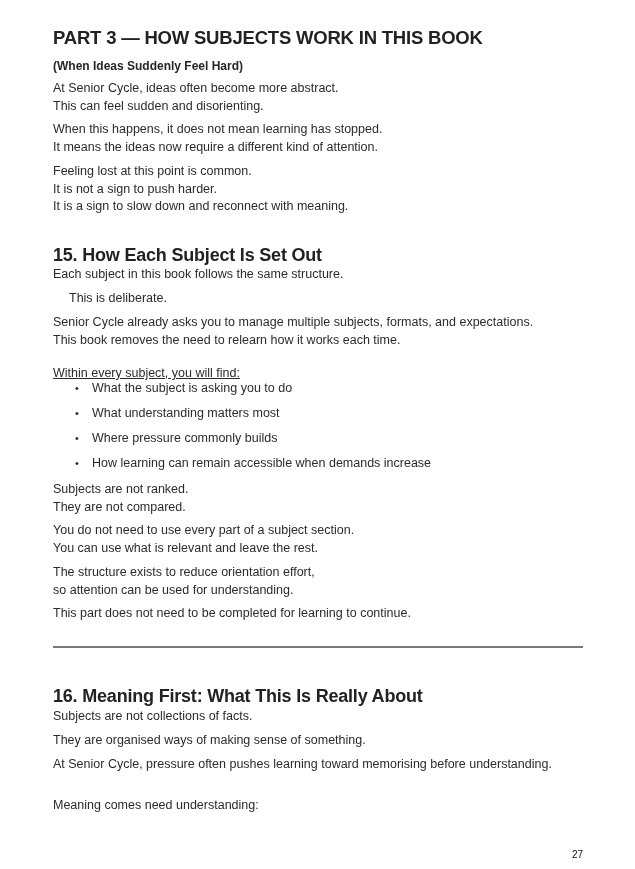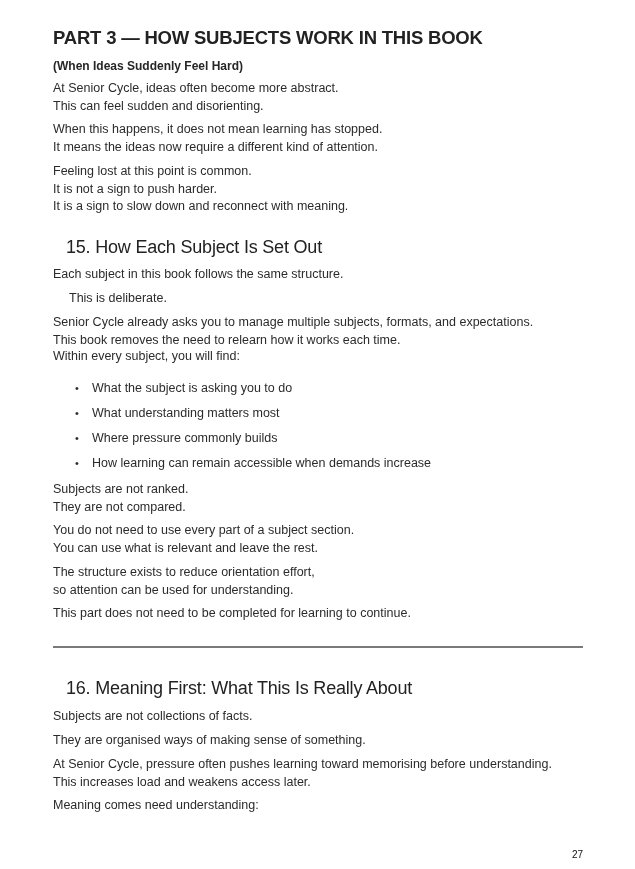--- a/index.html
+++ b/index.html
@@ -35,26 +35,27 @@
       position: absolute;
       left: 0;
       top: 59px;
       font-size: 12px;
       font-weight: bold;
       color: #262626;
       white-space: nowrap;
     }
     .section-title {
       position: absolute;
-      left: 13px;
+      left: 0;
       font-size: 18px;
-      font-weight: normal;
+      font-weight: bold;
       color: #222222;
       letter-spacing: -0.2px;
       white-space: nowrap;
+      margin-top: 8px;
     }
     .para {
       position: absolute;
       left: 0;
       font-size: 12.5px;
       line-height: 17.5px;
       color: #2b2b2b;
       white-space: nowrap;
     }
     .para .line {
@@ -129,21 +130,21 @@
   <div class="para" style="top:266px;">
     <span class="line">Each subject in this book follows the same structure.</span>
   </div>
   <div class="para" style="top:290px;margin-left:16px;">
     <span class="line">This is deliberate.</span>
   </div>
   <div class="para" style="top:314px;">
     <span class="line">Senior Cycle already asks you to manage multiple subjects, formats, and expectations.</span>
     <span class="line">This book removes the need to relearn how it works each time.</span>
   </div>
-  <div class="para" style="top:348px;">
+  <div class="para" style="top:365px;text-decoration:underline;">
     <span class="line">Within every subject, you will find:</span>
   </div>
 
   <ul class="bullets">
     <li>
       <span class="bullet">•</span>
       <span>What the subject is asking you to do</span>
     </li>
     <li>
       <span class="bullet">•</span>
@@ -180,20 +181,19 @@
   <div class="section-title" style="top:678px;">16. Meaning First: What This Is Really About</div>
 
   <div class="para" style="top:708px;">
     <span class="line">Subjects are not collections of facts.</span>
   </div>
   <div class="para" style="top:732px;">
     <span class="line">They are organised ways of making sense of something.</span>
   </div>
   <div class="para" style="top:756px;">
     <span class="line">At Senior Cycle, pressure often pushes learning toward memorising before understanding.</span>
-    <span class="line">This increases load and weakens access later.</span>
   </div>
   <div class="para" style="top:797px;">
     <span class="line">Meaning comes need understanding:</span>
   </div>
 
   <div class="page-number">27</div>
 </div>
 
 </body></html>

